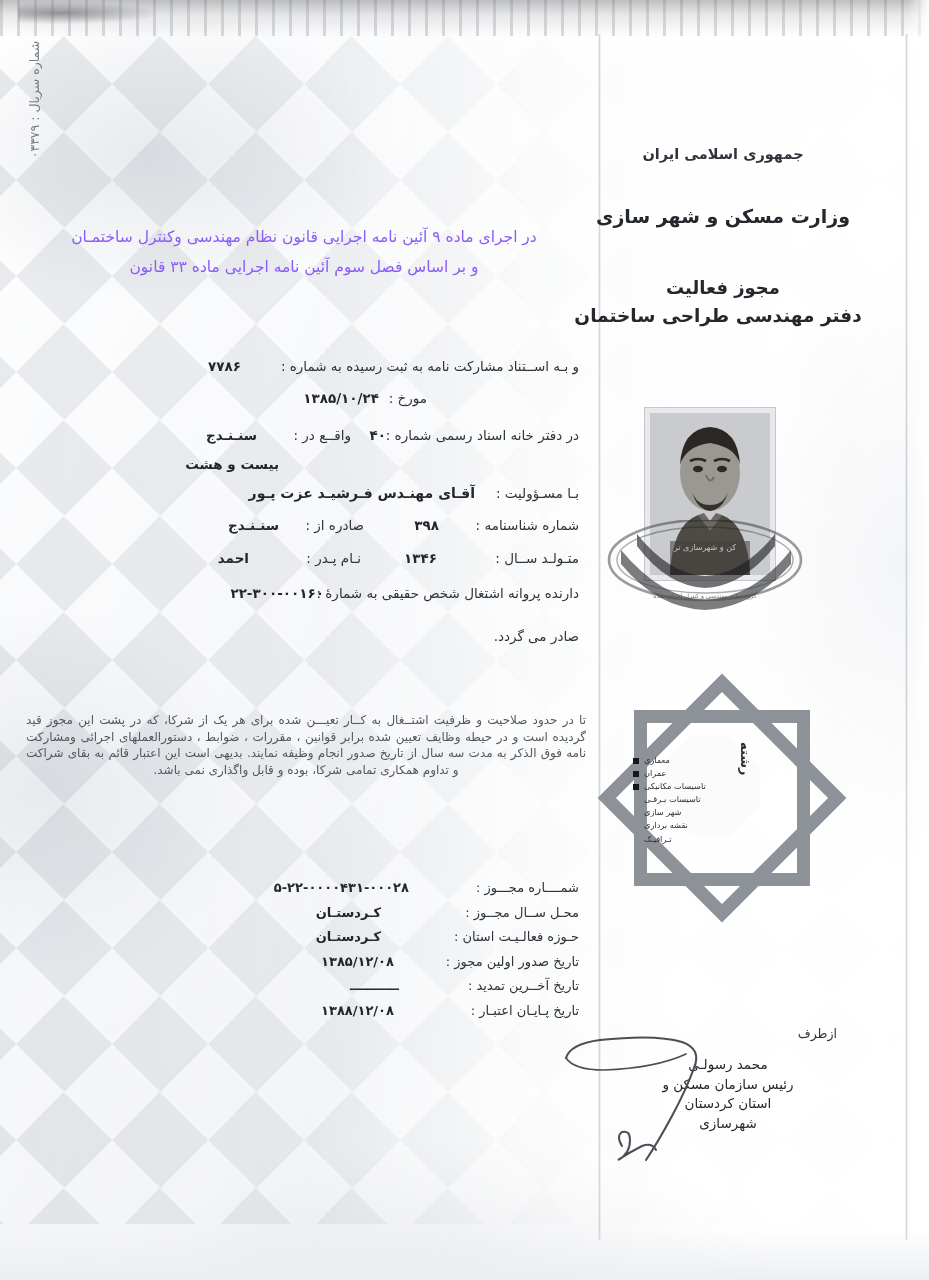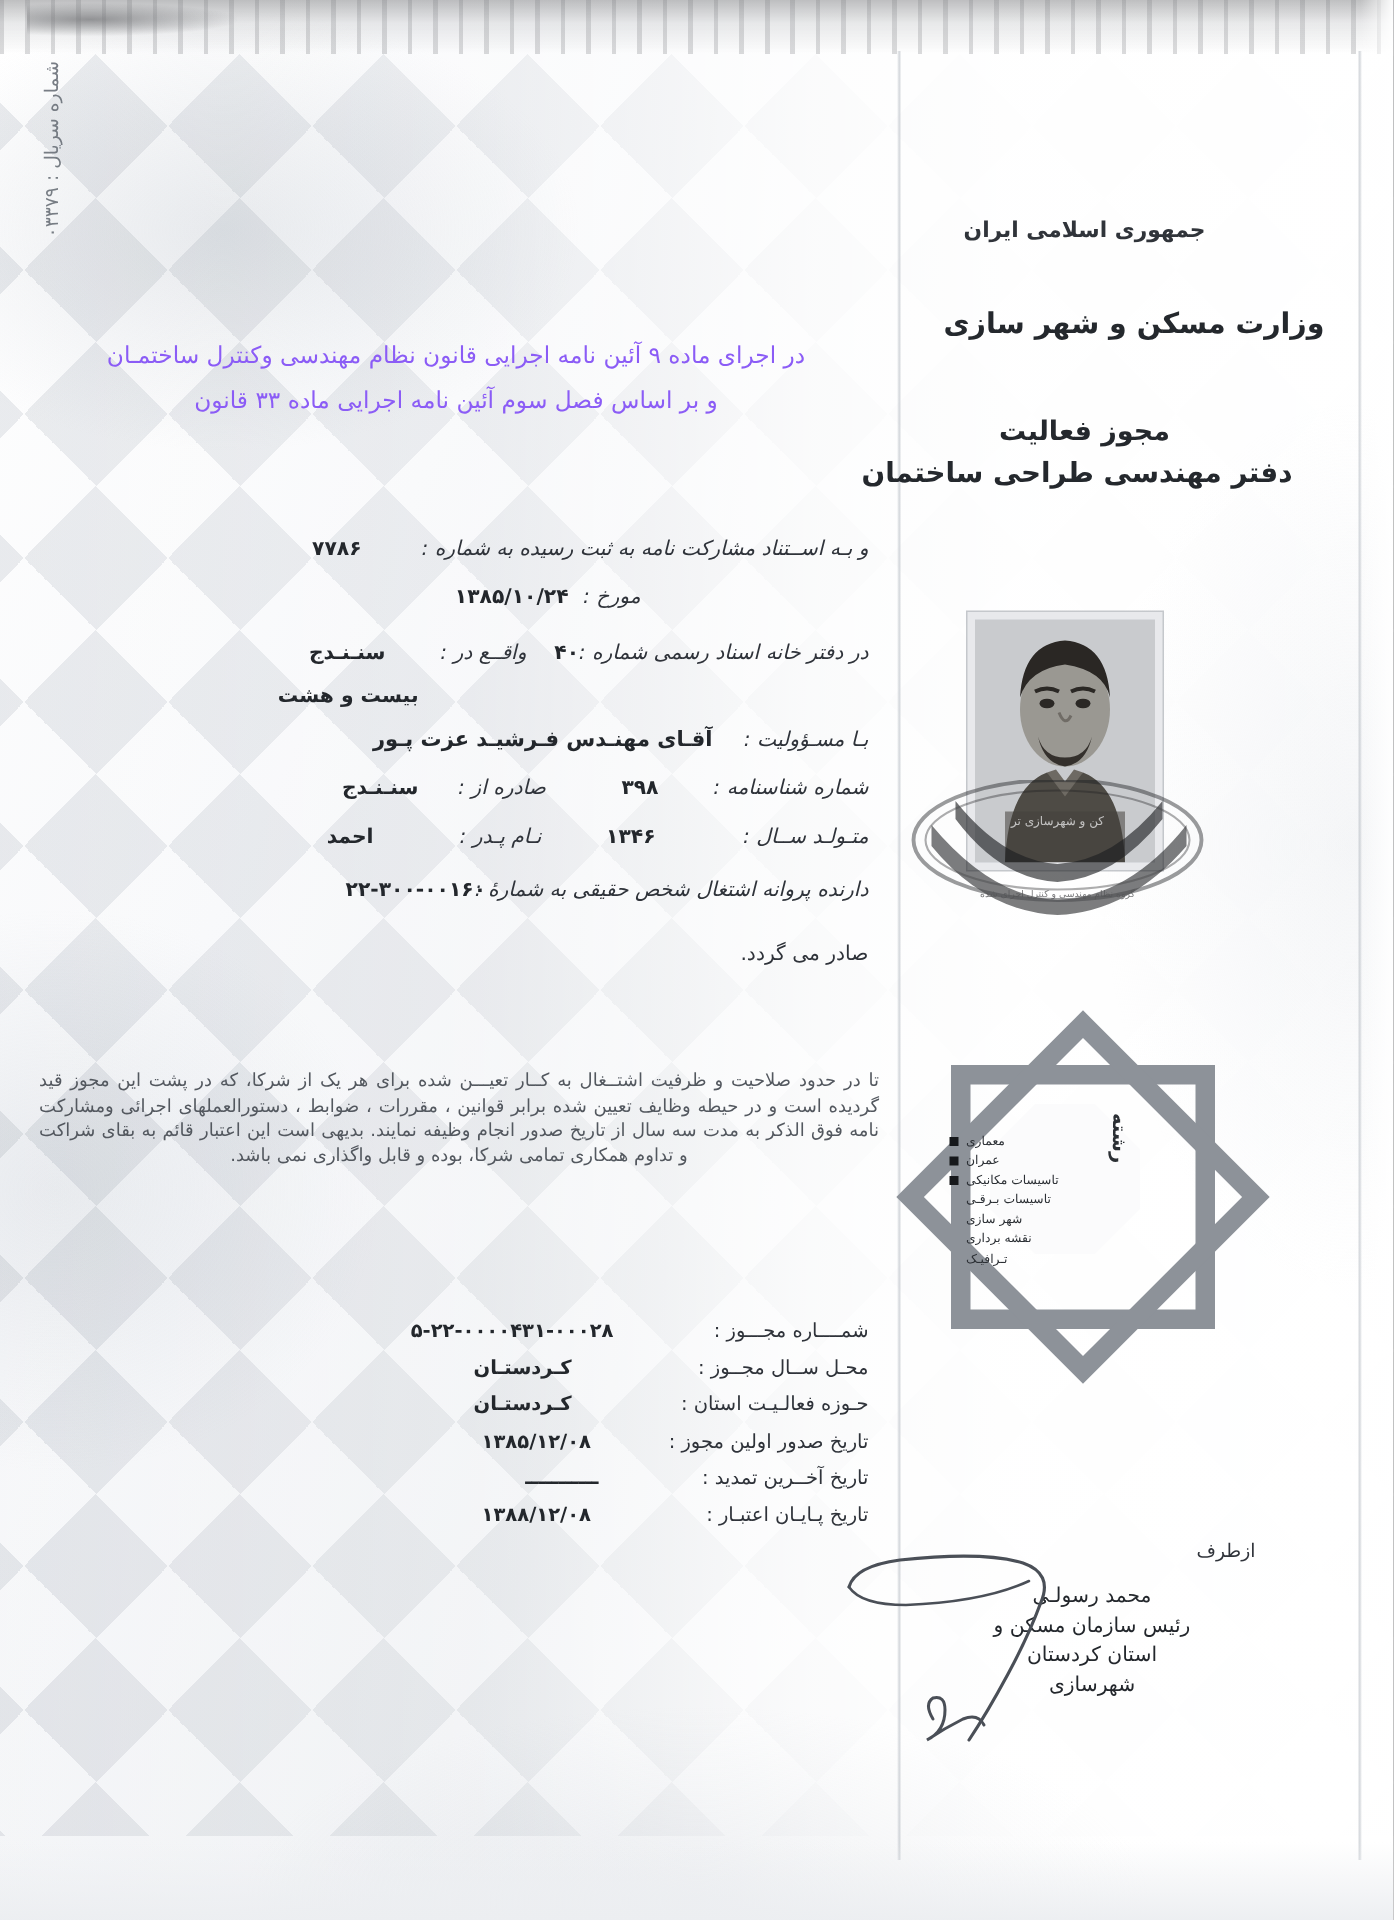--- a/index.html
+++ b/index.html
@@ -87,21 +87,21 @@
     color:#6d737b;white-space:nowrap;text-align:center;
     opacity:.92;
   }
 
   
   .hdr-country{
     right:56px;top:146px;width:300px;text-align:center;
     font-size:14.5px;font-weight:bold;color:#30343a;
   }
   .hdr-ministry{
-    right:46px;top:205px;width:320px;text-align:right;
+    right:46px;top:205px;width:320px;text-align:center;
     font-size:19px;font-weight:bold;color:#24282d;letter-spacing:.3px;
   }
   .hdr-title1{
     right:46px;top:277px;width:320px;text-align:center;
     font-size:18px;font-weight:bold;color:#24282d;
   }
   .hdr-title2{
     right:31px;top:305px;width:360px;text-align:center;
     font-size:18.5px;font-weight:bold;color:#24282d;
   }
@@ -112,21 +112,21 @@
     font-size:15.5px;line-height:30px;color:#8b5cf6;direction:rtl;
   }
   .intro div{white-space:nowrap;}
 
   
   .fields{right:350px;top:358px;width:500px;direction:rtl;}
   .frow{
     position:relative;height:29px;
     font-size:13.5px;color:#2f333a;white-space:nowrap;
   }
-  .frow .lbl{position:absolute;right:0;top:0;font-style:italic;}
+  .frow .lbl{position:absolute;right:0;top:0;}
   .frow .val{position:absolute;top:0;font-weight:bold;letter-spacing:1px;color:#23272c;}
   .sp{letter-spacing:3px;}
 
   .issued-line{
     right:350px;top:628px;font-size:13.5px;color:#2f333a;
   }
 
   
   .fineprint{
     right:343px;top:712px;width:560px;

